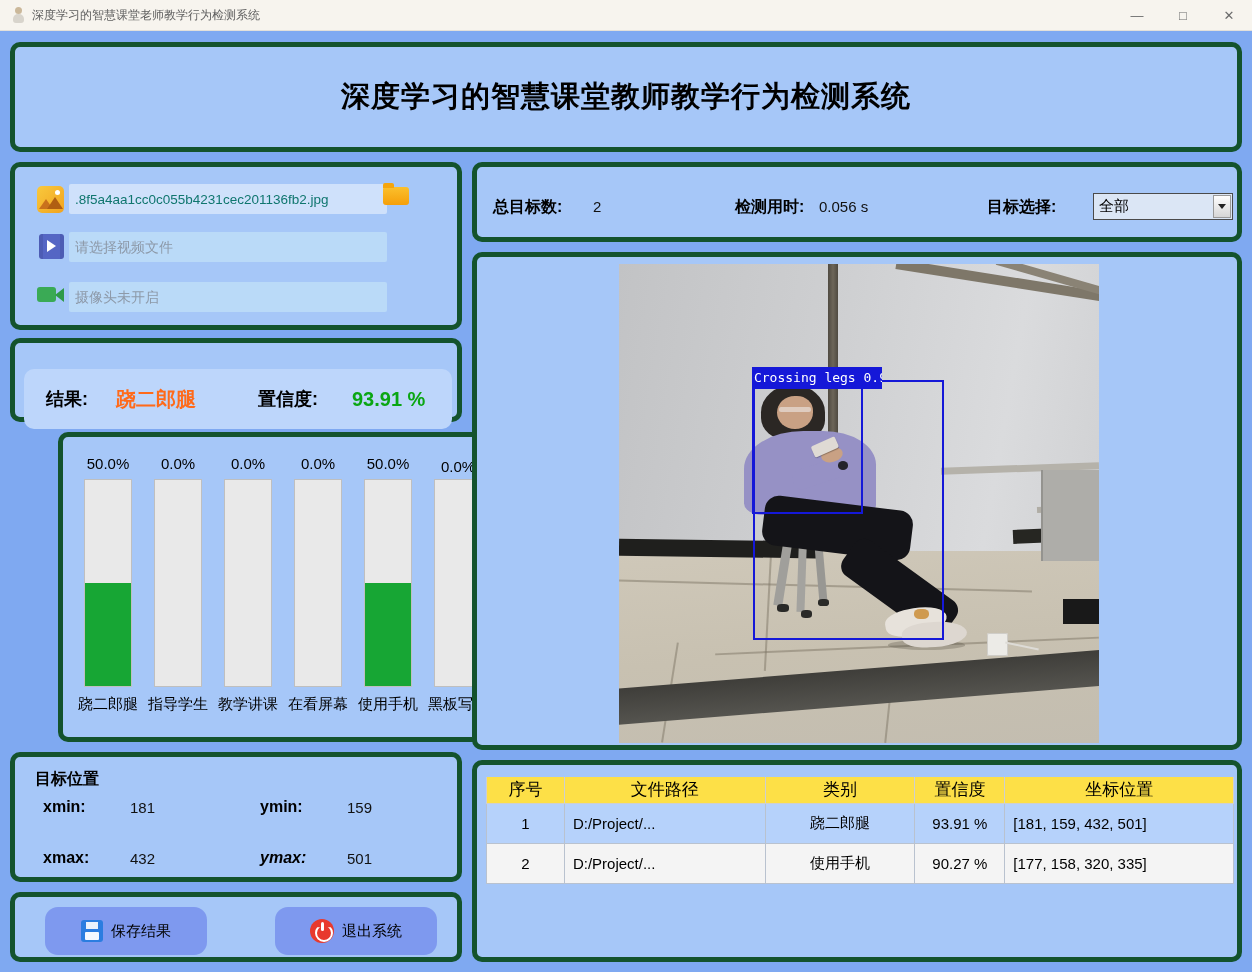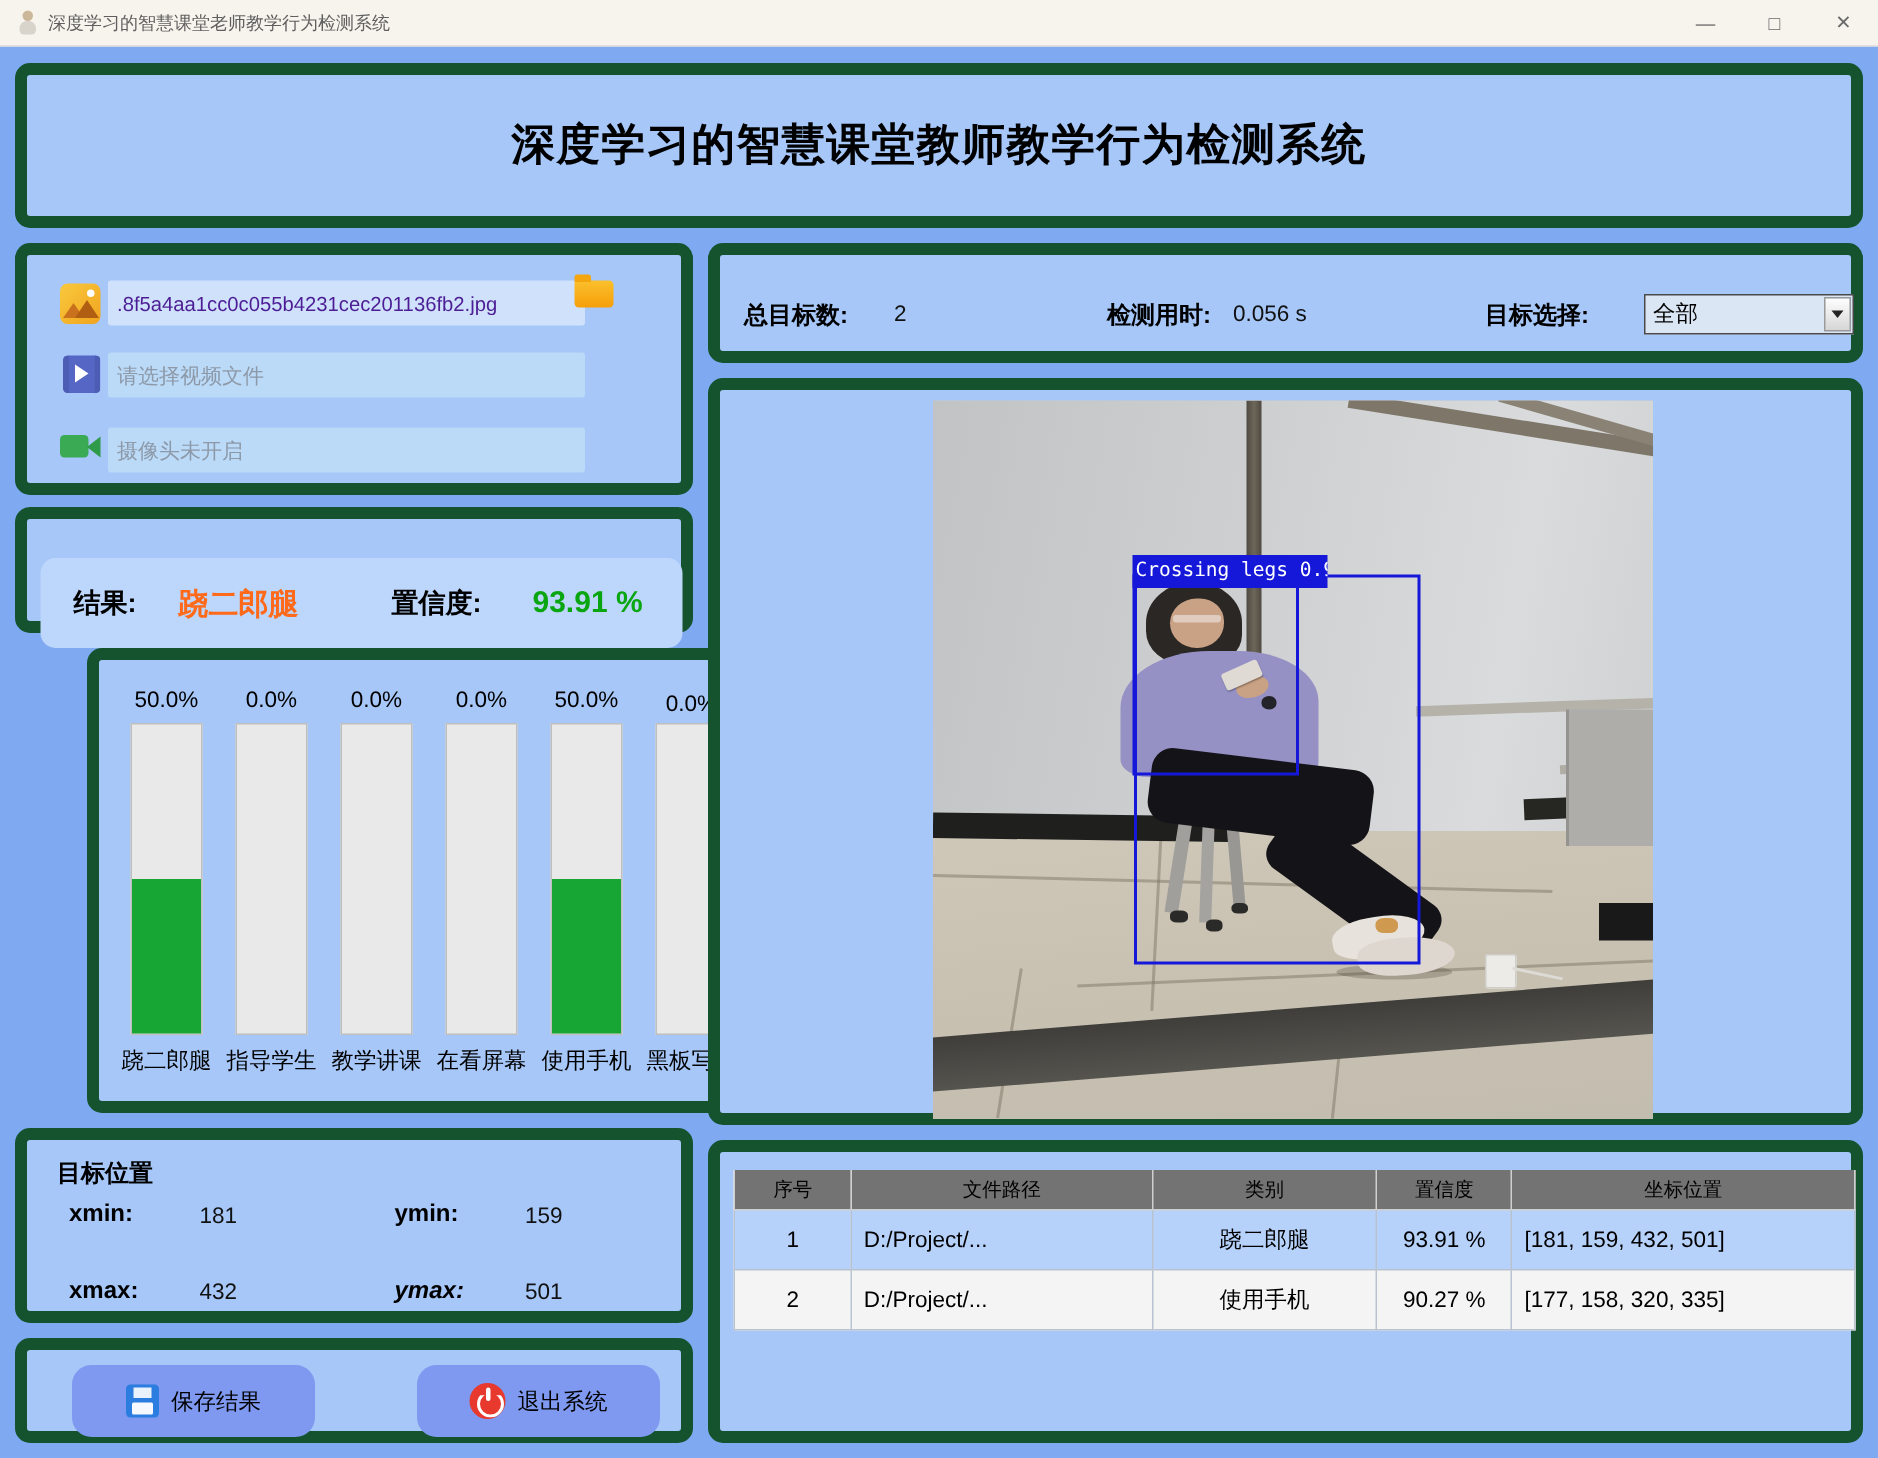--- a/index.html
+++ b/index.html
@@ -14,31 +14,31 @@
   .app-ico::before { content:""; position:absolute; left:3px; top:0; width:7px; height:7px;
     border-radius:50%; background:#cbb89a; }
   .app-ico::after { content:""; position:absolute; left:1px; top:7px; width:11px; height:9px;
     border-radius:5px 5px 3px 3px; background:#d8d4cc; }
   .win-title { font-size:12px; color:#5f5f5f; }
   .win-controls { margin-left:auto; display:flex; height:31px; }
   .win-btn { width:46px; height:31px; display:flex; align-items:center; justify-content:center;
     color:#6b6b6b; font-size:13px; cursor:default; }
 
   
-  .panel { position:absolute; background:#a6c7f8; border:8px solid #14532d; border-radius:10px; }
+  .panel { position:absolute; background:#a6c7f8; border:5px solid #14532d; border-radius:10px; }
 
   
   .header-panel { left:10px; top:42px; width:1232px; height:110px;
     display:flex; align-items:center; justify-content:center; }
   .page-title { font-size:29px; font-weight:bold; color:#000; letter-spacing:1px; }
 
   
   .file-panel { left:10px; top:162px; width:452px; height:168px; }
   .ipt { position:absolute; left:54px; width:318px; height:30px; border:none; outline:none;
-    font-size:14px; color:#4c1d95; padding:0 6px; background:#badaf8; border-radius:2px;
+    font-size:14px; color:#0f766e; padding:0 6px; background:#badaf8; border-radius:2px;
     font-family:"Liberation Sans","DejaVu Sans",sans-serif; }
   .ipt::placeholder { color:#8d99a8; opacity:1; }
   .ipt.filled { background:#cfe1fb; font-size:13.5px; }
   
   .img-ico { position:absolute; left:22px; width:27px; height:27px; border-radius:5px;
     background:linear-gradient(135deg,#f9c93d,#f1a31f); overflow:hidden; }
   .img-ico .sun { position:absolute; right:4px; top:4px; width:5px; height:5px; border-radius:50%; background:#fff; }
   .img-ico .m1 { position:absolute; left:2px; bottom:4px; width:0; height:0;
     border-left:7px solid transparent; border-right:7px solid transparent; border-bottom:10px solid #c9711c; }
   .img-ico .m2 { position:absolute; left:10px; bottom:4px; width:0; height:0;
@@ -165,21 +165,21 @@
   .bbox-main { left:28%; top:24.2%; width:39.8%; height:54.4%; border:2px solid #1518d8; }
   .bbox-phone { left:27.7%; top:24.2%; width:23.1%; height:28%; border:2px solid #1518d8; }
   .bbox-label { left:27.7%; top:21.4%; width:27%; height:4.8%; background:#1518d8; color:#fff;
     font-family:"DejaVu Sans Mono","Liberation Mono",monospace; font-size:13px; line-height:1.7;
     white-space:nowrap; overflow:hidden; padding-left:2px; }
 
   
   .table-panel { left:472px; top:760px; width:770px; height:202px; }
   .res-table { position:absolute; left:9px; top:12px; width:748px; border-collapse:collapse;
     background:#fff; font-size:15px; color:#000; }
-  .res-table th { background:#737373; font-weight:normal; font-size:13px; height:26px;
+  .res-table th { background:#fde047; font-weight:normal; font-size:17px; height:26px;
     border:1px solid #cfcfcf; border-top:none; }
   .res-table td { height:40px; border:1px solid #b9c2cf; padding:0 8px; text-align:center; }
   .res-table .c-path, .res-table .c-coords { text-align:left; }
   .row-sel td { background:#b6d2fb; }
   .row-alt td { background:#f4f4f4; }
   th.h-no{width:78px} th.h-path{width:201px} th.h-class{width:150px} th.h-conf{width:90px} th.h-coords{width:229px}
 </style>
 </head>
 <body>
 

